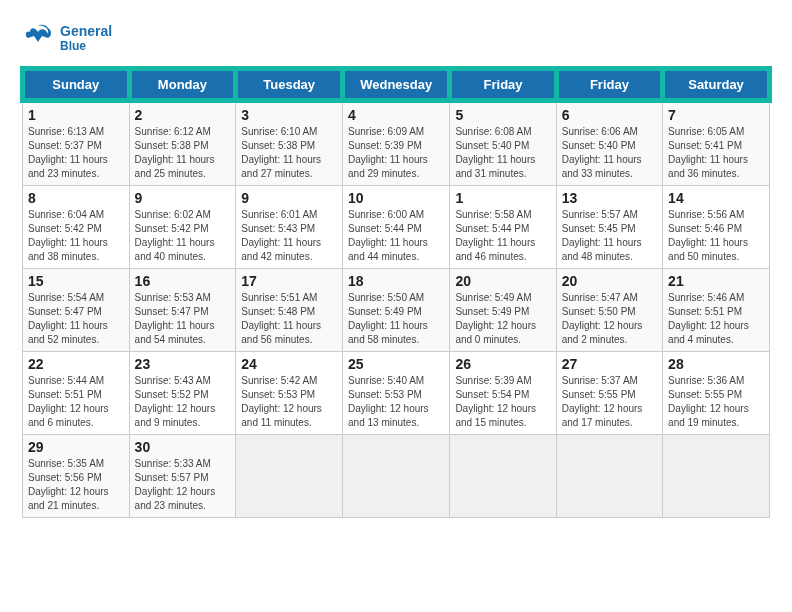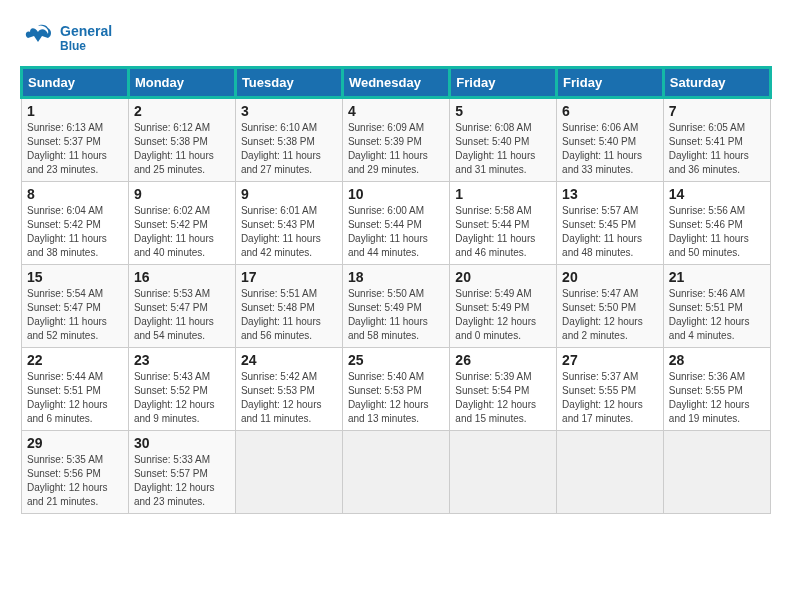--- a/index.html
+++ b/index.html
@@ -33,25 +33,25 @@
       color: #555;
     }
     table {
       width: 100%;
       border-collapse: collapse;
       font-size: 10px;
     }
     thead tr th {
       background-color: #1a6faf;
       color: #fff;
-      text-align: left;
+      text-align: center;
       padding: 6px 5px;
       font-size: 13px;
       font-weight: bold;
-      border: 3px solid #14b8a6;
+      border: 5px solid #14b8a6;
     }
     tbody tr td {
       vertical-align: top;
       border: 1px solid #ccc;
       padding: 4px 5px;
       width: 108px;
       min-height: 80px;
     }
     tbody tr:nth-child(odd) td {
       background-color: #f9f9f9;

